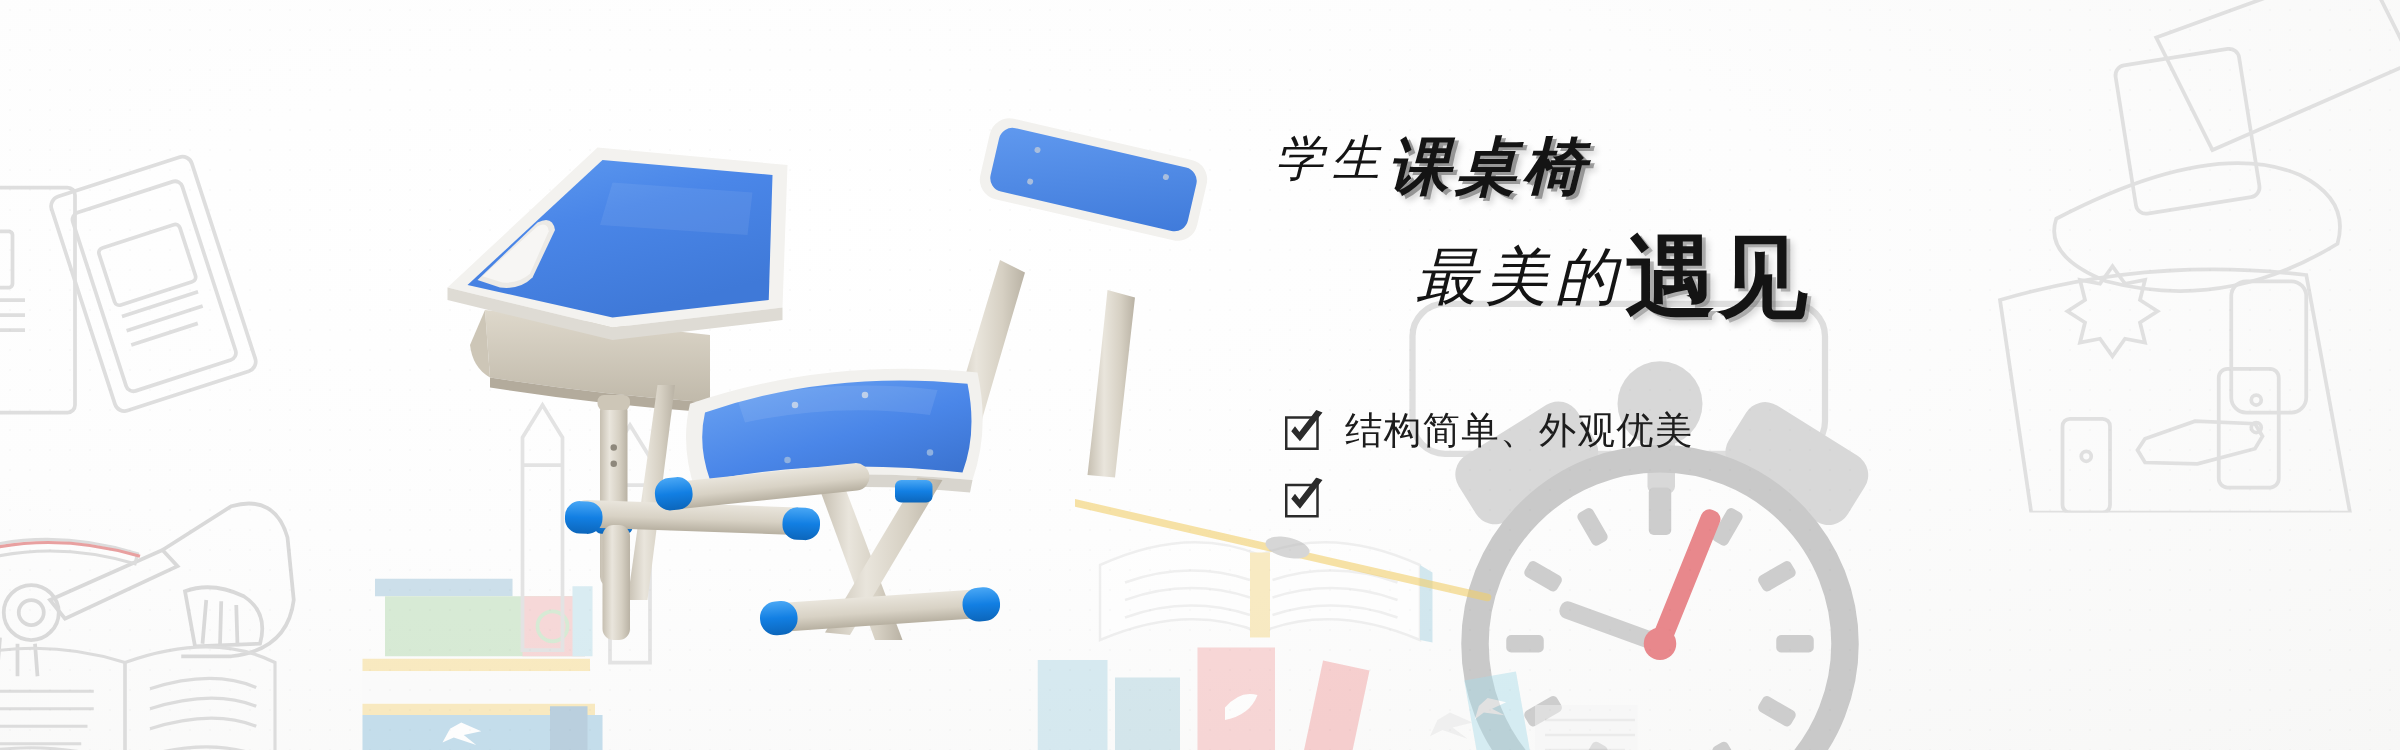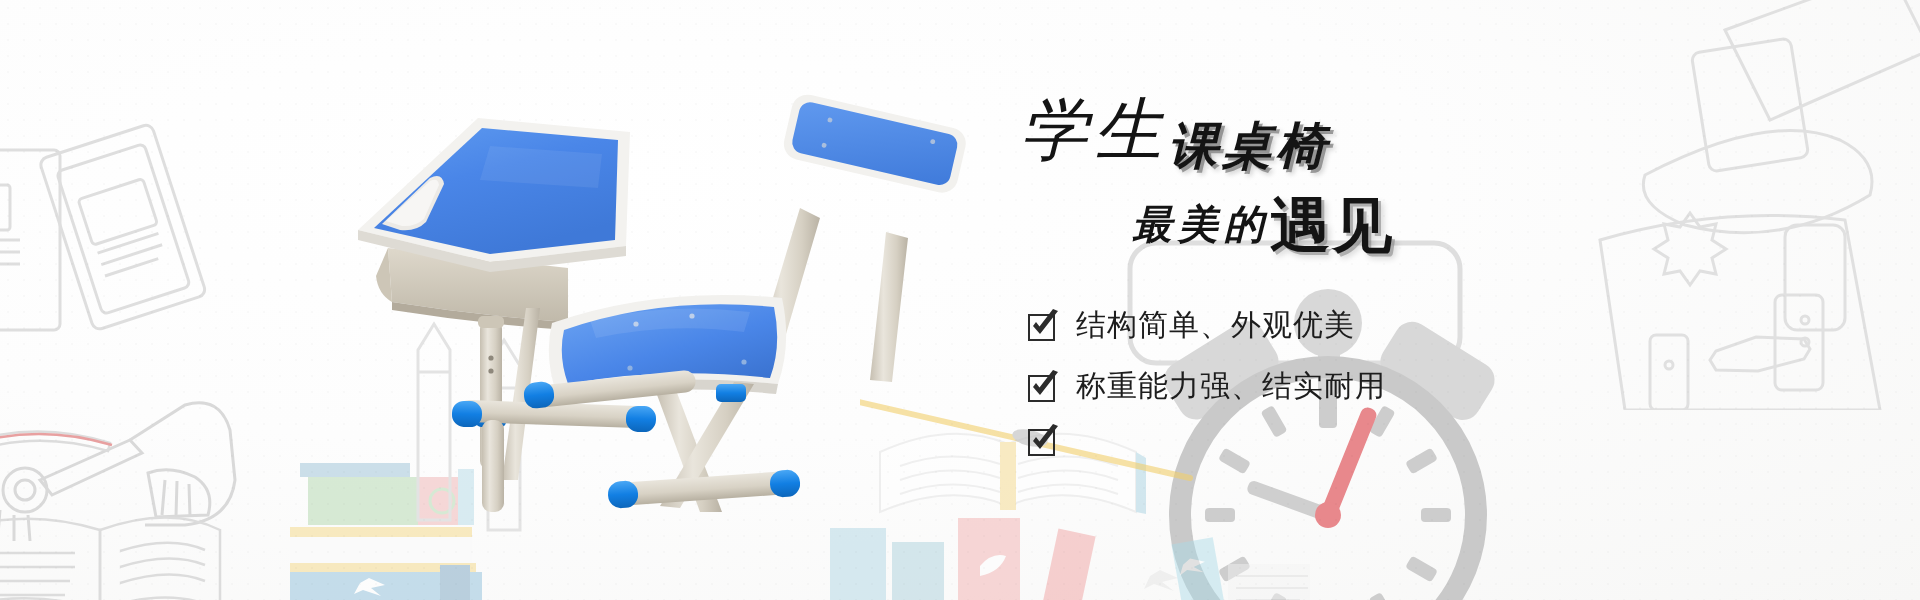--- a/index.html
+++ b/index.html
@@ -31,41 +31,41 @@
   .product svg{width:100%;height:100%;overflow:visible;}
 
   
   .copy{position:absolute;left:1020px;top:96px;width:740px;}
   .headline-1{
     font-family:"Liberation Serif","DejaVu Serif",serif;
     font-size:66px;line-height:1.0;color:#141414;white-space:nowrap;
     letter-spacing:2px;
   }
   .h1-light{
-    font-weight:400;font-style:italic;font-size:68px;
+    font-weight:400;font-style:italic;font-size:39px;
     letter-spacing:6px;vertical-align:10px;
   }
   .h1-bold{
     font-weight:700;font-style:italic;font-size:50px;letter-spacing:4px;
     text-shadow:3px 3px 0 rgba(90,90,90,0.55), 5px 5px 5px rgba(0,0,0,0.18);
   }
   .headline-2{
     font-family:"Liberation Serif","DejaVu Serif",serif;
     margin-top:12px;padding-left:112px;white-space:nowrap;color:#141414;
   }
   .h2-light{
-    font-weight:700;font-style:italic;font-size:40px;letter-spacing:6px;
+    font-weight:400;font-style:italic;font-size:50px;letter-spacing:6px;
     vertical-align:8px;
   }
   .h2-bold{
-    font-weight:700;font-size:60px;letter-spacing:2px;
+    font-weight:700;font-size:72px;letter-spacing:2px;
     text-shadow:3px 3px 0 rgba(120,120,120,0.5), 5px 5px 6px rgba(0,0,0,0.16);
   }
 
-  .features{margin-top:38px;padding-left:8px;}
+  .features{margin-top:54px;padding-left:8px;}
   .feature{
     display:flex;align-items:center;margin-bottom:20px;
   }
   .check-icon{
     width:28px;height:28px;flex:0 0 28px;position:relative;margin-right:20px;
   }
   .check-icon .box{
     position:absolute;left:0;top:2px;width:23px;height:23px;
     border:2px solid #2b2b2b;background:transparent;
   }
@@ -378,29 +378,20 @@
       <div class="feature">
         <span class="check-icon">
           <span class="box"></span>
           <svg width="34" height="34" viewBox="0 0 34 34">
             <path d="M6 17 L 13 25 L 31 2 L 26 0 L 12.5 17.5 L 9 13 Z" fill="#2b2b2b"></path>
           </svg>
         </span>
         <span class="feature-text">结构简单、外观优美</span>
       </div>
 
-      <div class="feature">
-        <span class="check-icon">
-          <span class="box"></span>
-          <svg width="34" height="34" viewBox="0 0 34 34">
-            <path d="M6 17 L 13 25 L 31 2 L 26 0 L 12.5 17.5 L 9 13 Z" fill="#2b2b2b"></path>
-          </svg>
-        </span>
-        <span class="feature-text">称重能力强、结实耐用</span>
-      </div>
 
       <div class="feature">
         <span class="check-icon">
           <span class="box"></span>
           <svg width="34" height="34" viewBox="0 0 34 34">
             <path d="M6 17 L 13 25 L 31 2 L 26 0 L 12.5 17.5 L 9 13 Z" fill="#2b2b2b"></path>
           </svg>
         </span>
       </div>
 

